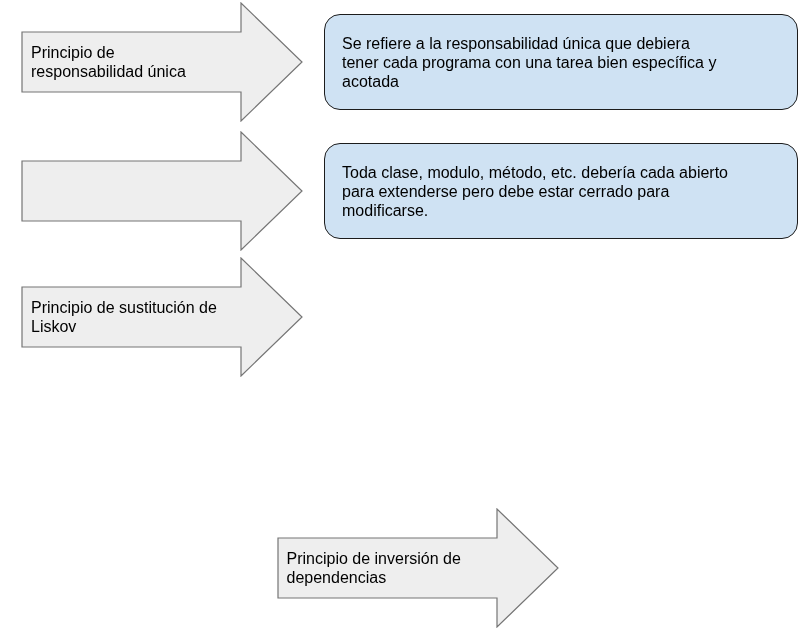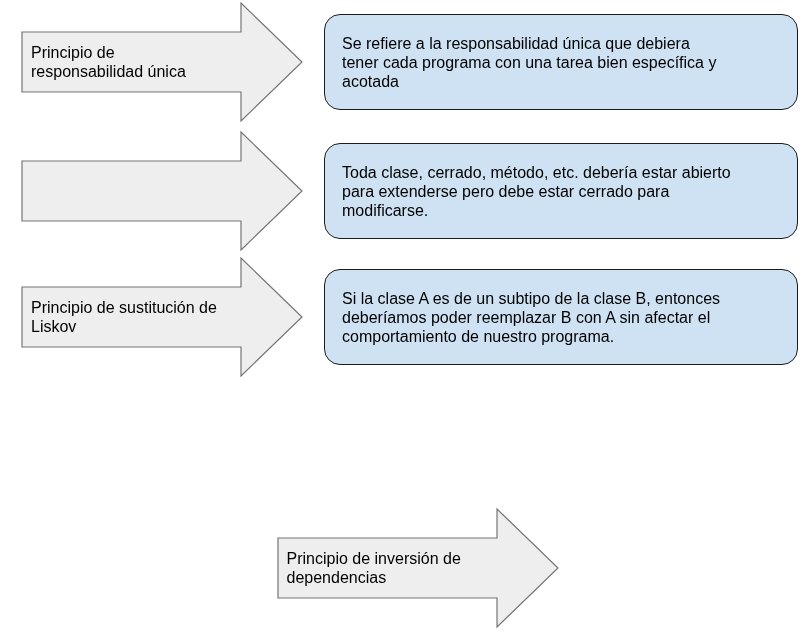--- a/index.html
+++ b/index.html
@@ -97,38 +97,33 @@
     </div>
   </div>
 
   <div class="row row-2">
     <div class="arrow">
       <svg viewBox="0 0 282 120" aria-hidden="true">
         <polygon points="1,30 220,30 220,1 281,60 220,119 220,90 1,90"></polygon>
       </svg>
     </div>
     <div class="desc-box">
-      <div class="desc-text">Toda clase, cerrado, método, etc. debería estar abierto
+      <div class="desc-text">Toda clase, modulo, método, etc. debería cada abierto
 para extenderse pero debe estar cerrado para
 modificarse.</div>
     </div>
   </div>
 
   <div class="row row-3">
     <div class="arrow">
       <svg viewBox="0 0 282 120" aria-hidden="true">
         <polygon points="1,30 220,30 220,1 281,60 220,119 220,90 1,90"></polygon>
       </svg>
       <div class="arrow-label">Principio de sustitución de
 Liskov</div>
-    </div>
-    <div class="desc-box">
-      <div class="desc-text">Si la clase A es de un subtipo de la clase B, entonces
-deberíamos poder reemplazar B con A sin afectar el
-comportamiento de nuestro programa.</div>
     </div>
   </div>
 
 
   <div class="row row-5">
     <div class="arrow">
       <svg viewBox="0 0 282 120" aria-hidden="true">
         <polygon points="1,30 220,30 220,1 281,60 220,119 220,90 1,90"></polygon>
       </svg>
       <div class="arrow-label">Principio de inversión de

